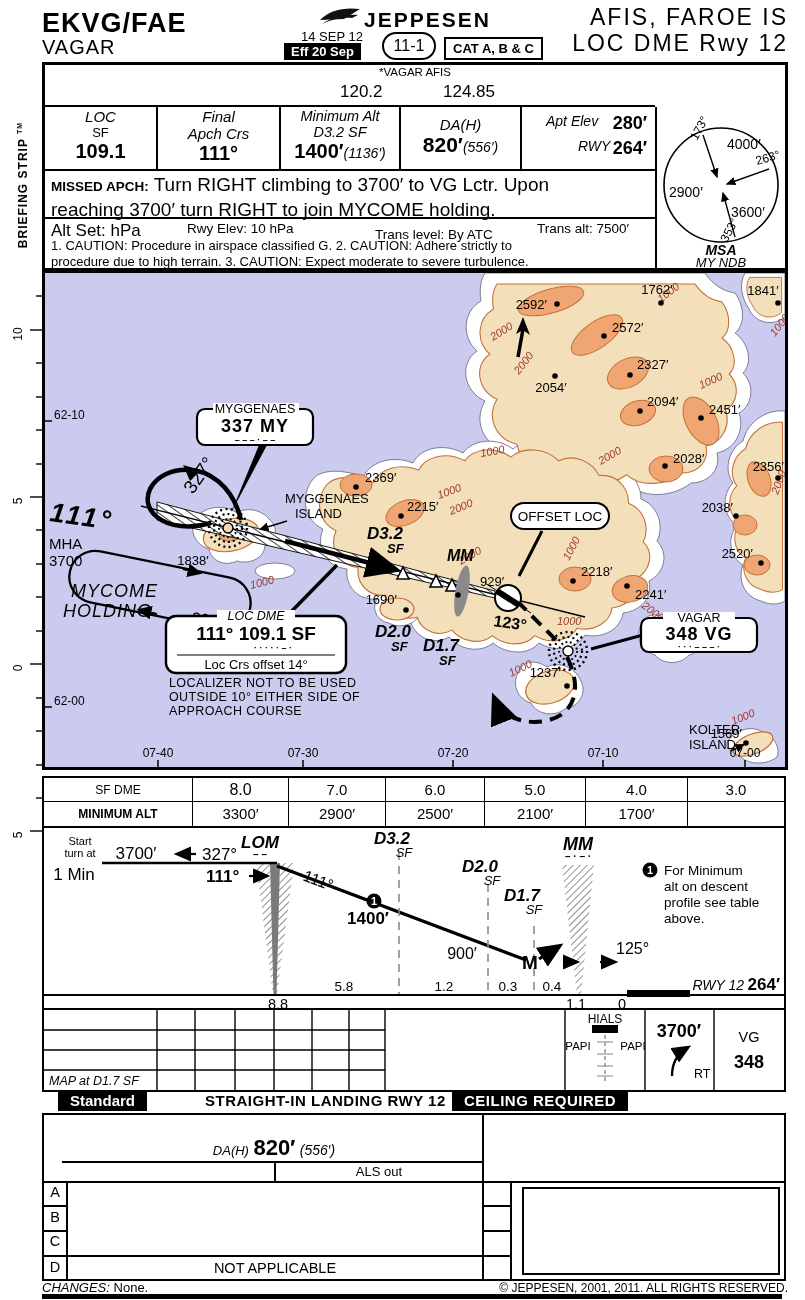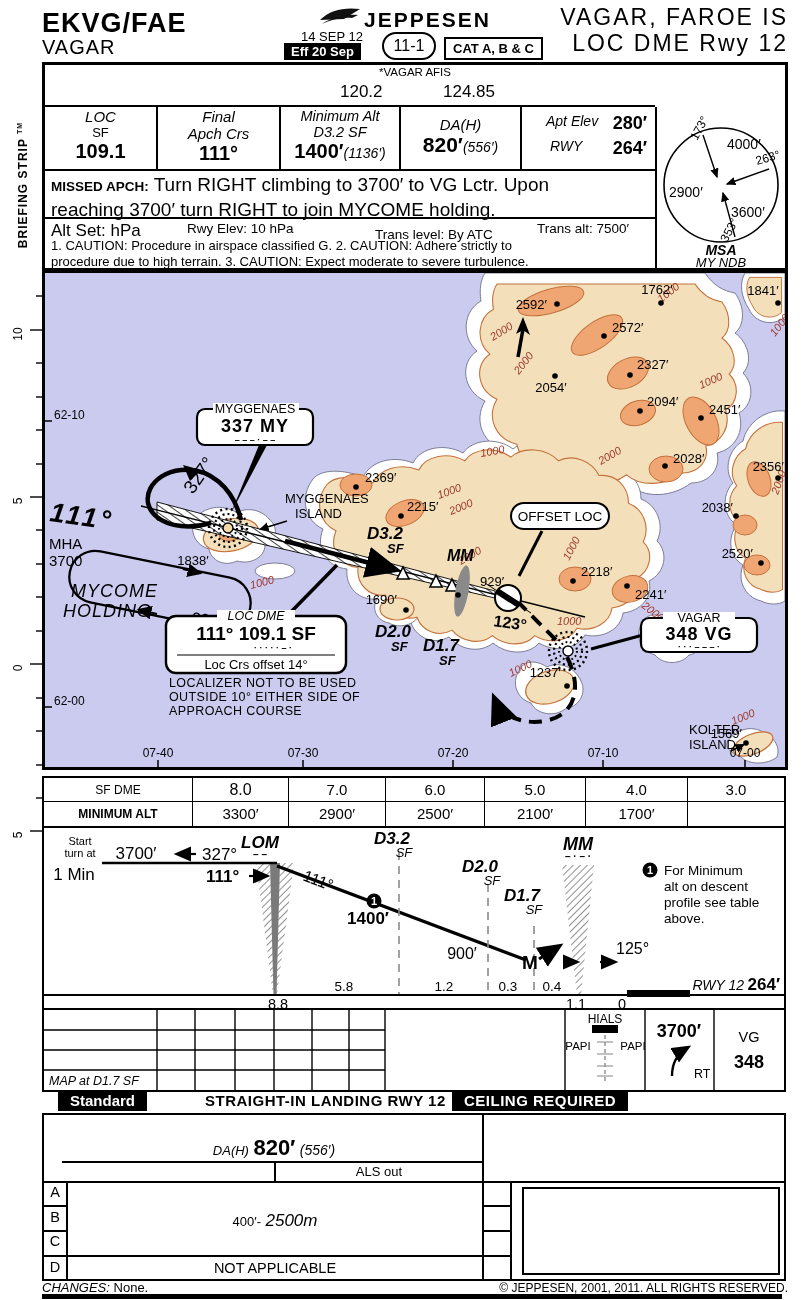--- a/index.html
+++ b/index.html
@@ -25,21 +25,21 @@
     <svg width="44" height="22" viewBox="0 0 44 22">
       <path d="M2,14 C12,4 26,1 42,3 L26,13 Z" fill="#111"></path>
       <path d="M4,18 C14,11 27,8 40,9 L34,12 C24,11 12,14 4,18 Z" fill="#111"></path>
     </svg>
   </div>
   <div class="abs b" style="left:364px;top:8px;font-size:21px;letter-spacing:2px;">JEPPESEN</div>
   <div class="abs ctr" style="left:286px;top:29px;width:92px;font-size:13px;">14 SEP 12</div>
   <div class="abs inv b ctr" style="left:284px;top:43px;padding:1px 7px;font-size:13px;">Eff 20 Sep</div>
   <div class="abs ctr" style="left:382px;top:32px;width:50px;height:24px;border:2.5px solid #000;border-radius:15px;font-size:16px;line-height:24px;">11-1</div>
   <div class="abs b ctr" style="left:444px;top:37px;padding:2px 7px;border:2px solid #000;font-size:13px;">CAT A, B &amp; C</div>
-  <div class="abs" style="right:17px;top:4px;text-align:right;font-size:23px;letter-spacing:2px;">VAGAR, FAROE IS</div>
+  <div class="abs" style="right:17px;top:4px;text-align:right;font-size:23px;letter-spacing:2px;">AFIS, FAROE IS</div>
   <div class="abs" style="right:17px;top:30px;text-align:right;font-size:23px;letter-spacing:2px;">LOC DME Rwy 12</div>
 
   <div class="abs" style="left:-62px;top:178px;width:170px;text-align:center;transform:rotate(-90deg);font-size:12px;font-weight:bold;letter-spacing:1px;">
     <span>BRIEFING STRIP</span>
     <sup style="font-size:7px;">TM</sup>
   </div>
   <svg class="abs" style="left:12px;top:268px;" width="30" height="580" viewBox="0 0 30 580">
     <g stroke="#000" stroke-width="1.4">
       <line x1="24" y1="28" x2="30" y2="28"></line>
         <line x1="18" y1="62" x2="30" y2="62"></line>
@@ -93,21 +93,21 @@
       </div>
       <div class="cell" style="left:356px;width:119px;">
         <div class="ctr i" style="font-size:15px;margin-top:9px;">DA(H)</div>
         <div class="ctr" style="font-size:14px;"><span class="b" style="font-size:21px;">820′</span><span class="i">(556′)</span></div>
       </div>
       <div class="cell nb" style="left:477px;width:133px;">
         <div style="padding:6px 8px 0 8px;display:flex;justify-content:space-between;">
             <span class="i" style="font-size:14px;margin-left:16px;">Apt Elev</span>
             <span class="b" style="font-size:18px;">280′</span>
           </div>
-        <div style="padding:4px 8px 0 28px;display:flex;justify-content:space-between;">
+        <div style="padding:4px 8px 0 28px;display:flex;justify-content:space-between;margin-left:28px;">
             <span class="i" style="font-size:14px;">RWY</span>
             <span class="b" style="font-size:18px;">264′</span>
           </div>
       </div>
     </div>
 
     <div class="abs" style="left:0;top:104px;width:610px;height:48px;border-top:2px solid #000;border-right:2px solid #000;">
       <div style="padding:2px 6px;font-size:19px;line-height:23px;">
         <span class="b" style="font-size:13.5px;">MISSED APCH:</span>
         <span>Turn RIGHT climbing to 3700′ to VG Lctr. Upon</span><br>
@@ -569,24 +569,20 @@
 
     <div class="abs" style="left:22px;top:66px;width:2px;height:98px;background:#000;"></div>
     <div class="abs" style="left:0;top:90px;width:22px;height:2px;background:#000;"></div>
     <div class="abs" style="left:0;top:115px;width:22px;height:2px;background:#000;"></div>
     <div class="abs" style="left:0;top:140px;width:440px;height:2px;background:#000;"></div>
     <div class="abs ctr" style="left:0;top:69px;width:22px;font-size:14.5px;">A</div>
     <div class="abs ctr" style="left:0;top:94px;width:22px;font-size:14.5px;">B</div>
     <div class="abs ctr" style="left:0;top:118px;width:22px;font-size:14.5px;">C</div>
     <div class="abs ctr" style="left:0;top:144px;width:22px;font-size:14.5px;">D</div>
 
-    <div class="abs ctr" style="left:24px;top:96px;width:414px;">
-      <span style="font-size:13px;">400′-</span>
-      <span class="i" style="font-size:17px;">2500m</span>
-    </div>
     <div class="abs ctr" style="left:24px;top:145px;width:414px;font-size:14.5px;">NOT APPLICABLE</div>
 
     <div class="abs" style="left:440px;top:66px;width:300px;height:2px;background:#000;"></div>
     <div class="abs" style="left:466px;top:66px;width:2px;height:98px;background:#000;"></div>
     <div class="abs" style="left:440px;top:90px;width:28px;height:2px;background:#000;"></div>
     <div class="abs" style="left:440px;top:115px;width:28px;height:2px;background:#000;"></div>
     <div class="abs" style="left:440px;top:140px;width:28px;height:2px;background:#000;"></div>
     <div class="abs" style="left:478px;top:72px;width:254px;height:84px;border:2px solid #000;"></div>
   </div>
 

